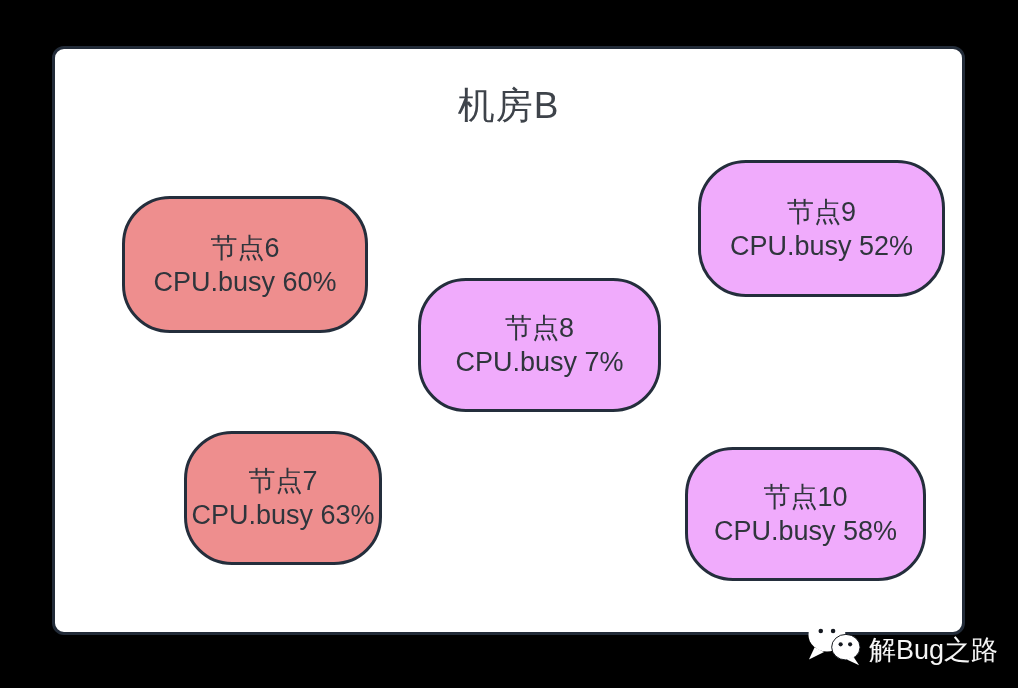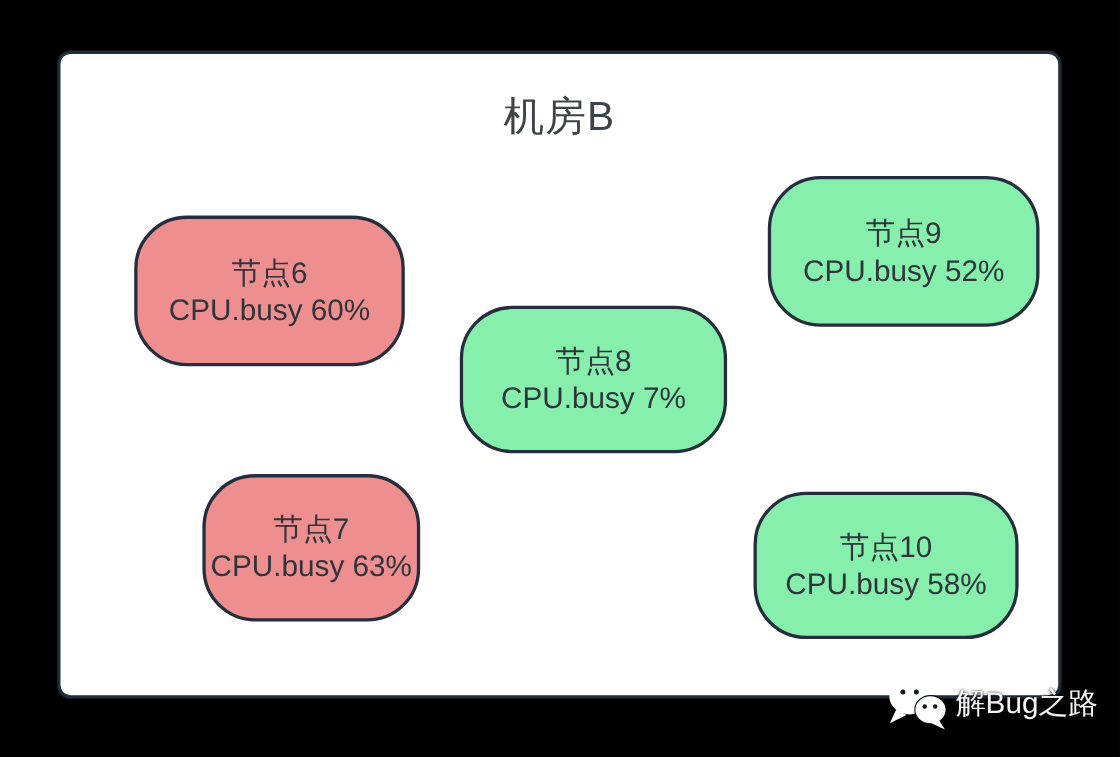--- a/index.html
+++ b/index.html
@@ -46,33 +46,33 @@
     display: flex;
     flex-direction: column;
     align-items: center;
     justify-content: center;
     text-align: center;
     font-size: 27px;
     line-height: 34px;
     color: #2f353c;
   }
   .node--warning { background: #ee8e8e; }
-  .node--ok      { background: #86efac; }
+  .node--ok      { background: #f0abfc; }
   .node-6  { left: 122px; top: 196px; width: 246px; height: 137px; }
   .node-9  { left: 698px; top: 160px; width: 247px; height: 137px; }
   .node-8  { left: 418px; top: 278px; width: 243px; height: 134px; }
   .node-7  { left: 184px; top: 431px; width: 198px; height: 134px; }
   .node-10 { left: 685px; top: 447px; width: 241px; height: 134px; align-items: center; }
   .watermark {
     position: absolute;
     left: 806px;
     top: 610px;
     height: 58px;
     display: flex;
-    align-items: center;
+    align-items: flex-end;
     z-index: 5;
     text-decoration: underline;
   }
   .watermark-icon {
     width: 57px;
     height: 53px;
     flex: 0 0 auto;
   }
   .watermark-text {
     margin-left: 6px;

